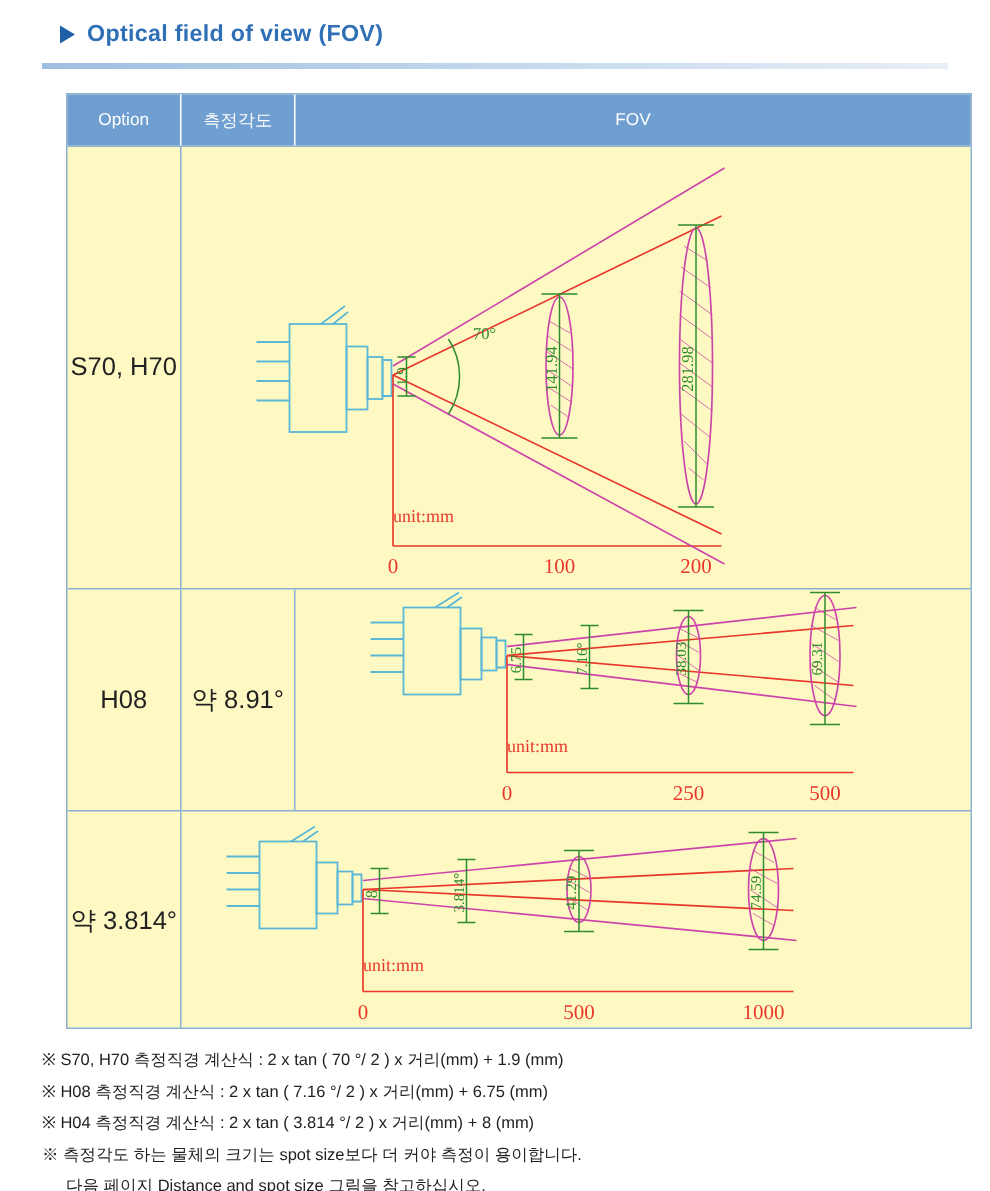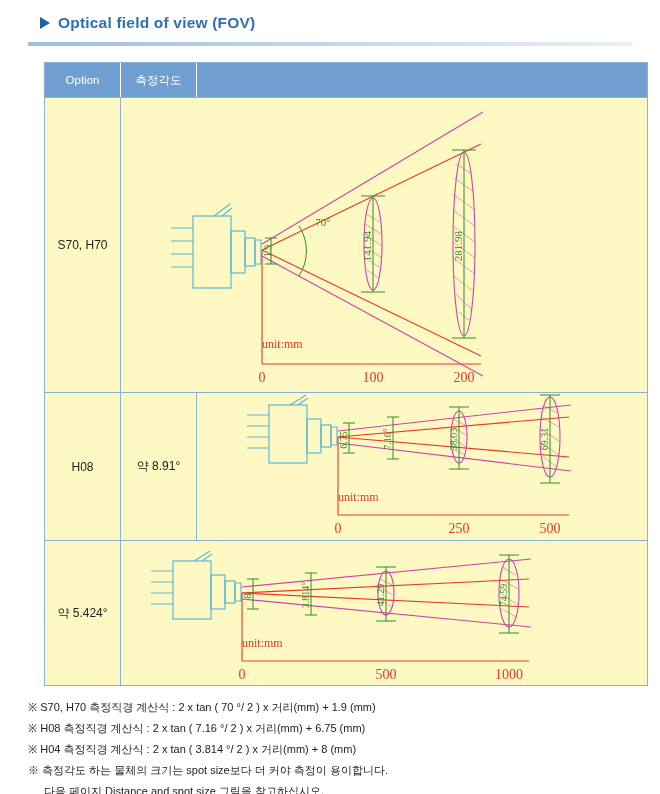--- a/index.html
+++ b/index.html
@@ -67,21 +67,21 @@
   .trow {
     display: flex;
     border-top: 1px solid #8ab0d6;
   }
   .trow.r1 { height: 295px; }
   .trow.r2 { height: 148px; }
   .trow.r3 { height: 146px; }
 
   .cell-option, .cell-angle {
     display: flex; align-items: center; justify-content: center;
-    font-size: 12px; color: #222;
+    font-size: 17px; color: #222;
     border-right: 1px solid #8ab0d6;
   }
   .cell-option { width: 76px; }
   .cell-angle  { width: 76px; }
   .cell-fov { flex: 1; position: relative; overflow: hidden; }
 
   
   .notes {
     position: absolute;
     left: 28px; top: 697px;
@@ -105,20 +105,21 @@
     <span class="tri-icon"></span>
     <span class="header-title">Optical field of view (FOV)</span>
   </div>
   <div class="header-rule"></div>
 
   <div class="table">
 
     <div class="thead">
       <div class="col-option">Option</div>
       <div class="col-angle">측정각도</div>
+      <div class="col-fov">FOV</div>
     </div>
 
     <div class="trow r1">
       <div class="cell-option">S70, H70</div>
       <div class="cell-fov">
         <svg width="452" height="294" viewBox="0 0 452 294">
 
           <g stroke="#5bb7d6" fill="none" stroke-width="1.2">
             <rect x="72" y="118" width="38" height="72"></rect>
             <path d="M72,130 h-22 M72,143 h-22 M72,156 h-22 M72,169 h-22"></path>
@@ -221,21 +222,21 @@
           <text x="351" y="46" font-size="10" fill="#2e8b2e" text-anchor="middle" transform="rotate(-90 351 46)">69.31</text>
           <text x="141" y="108" font-size="12" fill="#e8372a">unit:mm</text>
           <text x="141" y="140" font-size="14" fill="#e8372a" text-anchor="middle">0</text>
           <text x="262" y="140" font-size="14" fill="#e8372a" text-anchor="middle">250</text>
           <text x="353" y="140" font-size="14" fill="#e8372a" text-anchor="middle">500</text>
         </svg>
       </div>
     </div>
 
     <div class="trow r3">
-      <div class="cell-angle">약 5.424°</div>
+      <div class="cell-angle">약 3.814°</div>
       <div class="cell-fov">
         <svg width="452" height="145" viewBox="0 0 452 145">
           <g stroke="#5bb7d6" fill="none" stroke-width="1.2">
             <rect x="52" y="20" width="38" height="58"></rect>
             <path d="M52,30 h-22 M52,41 h-22 M52,52 h-22 M52,63 h-22"></path>
             <rect x="90" y="34" width="14" height="34"></rect>
             <rect x="104" y="40" width="10" height="22"></rect>
             <path d="M114,42 h6 v18 h-6 z"></path>
             <path d="M73,20 l16,-10 M81,20 l10,-7"></path>
           </g>

